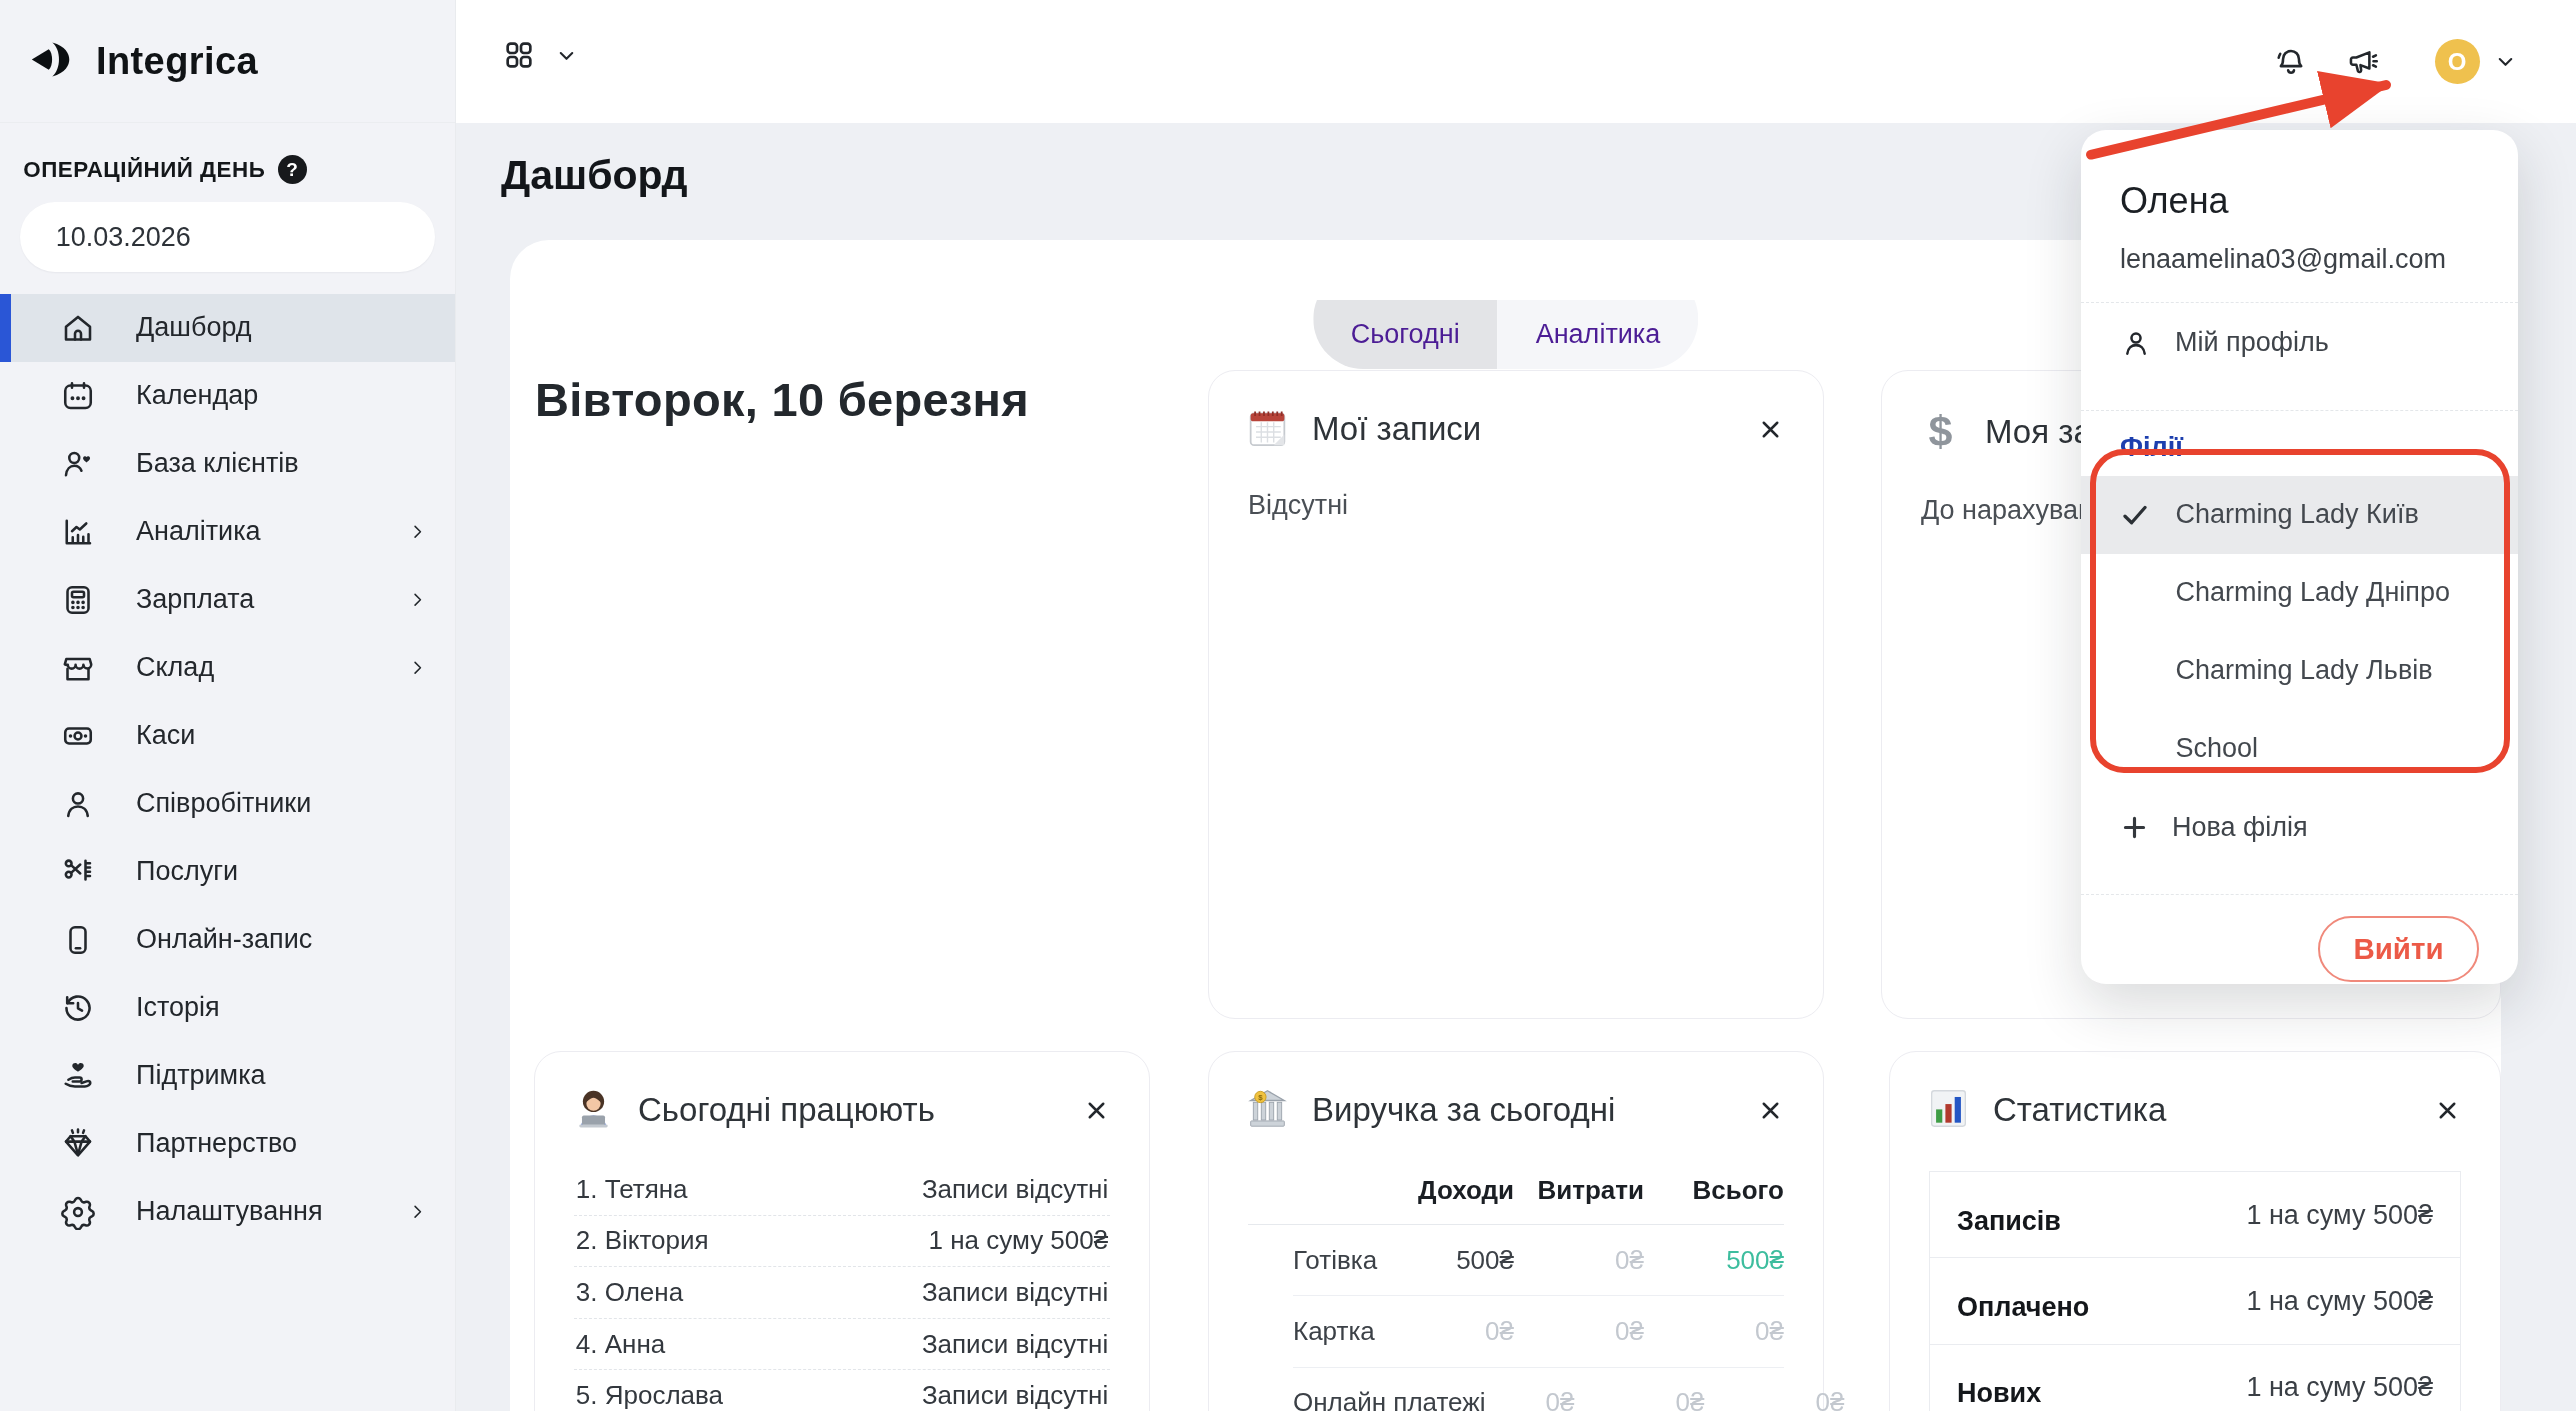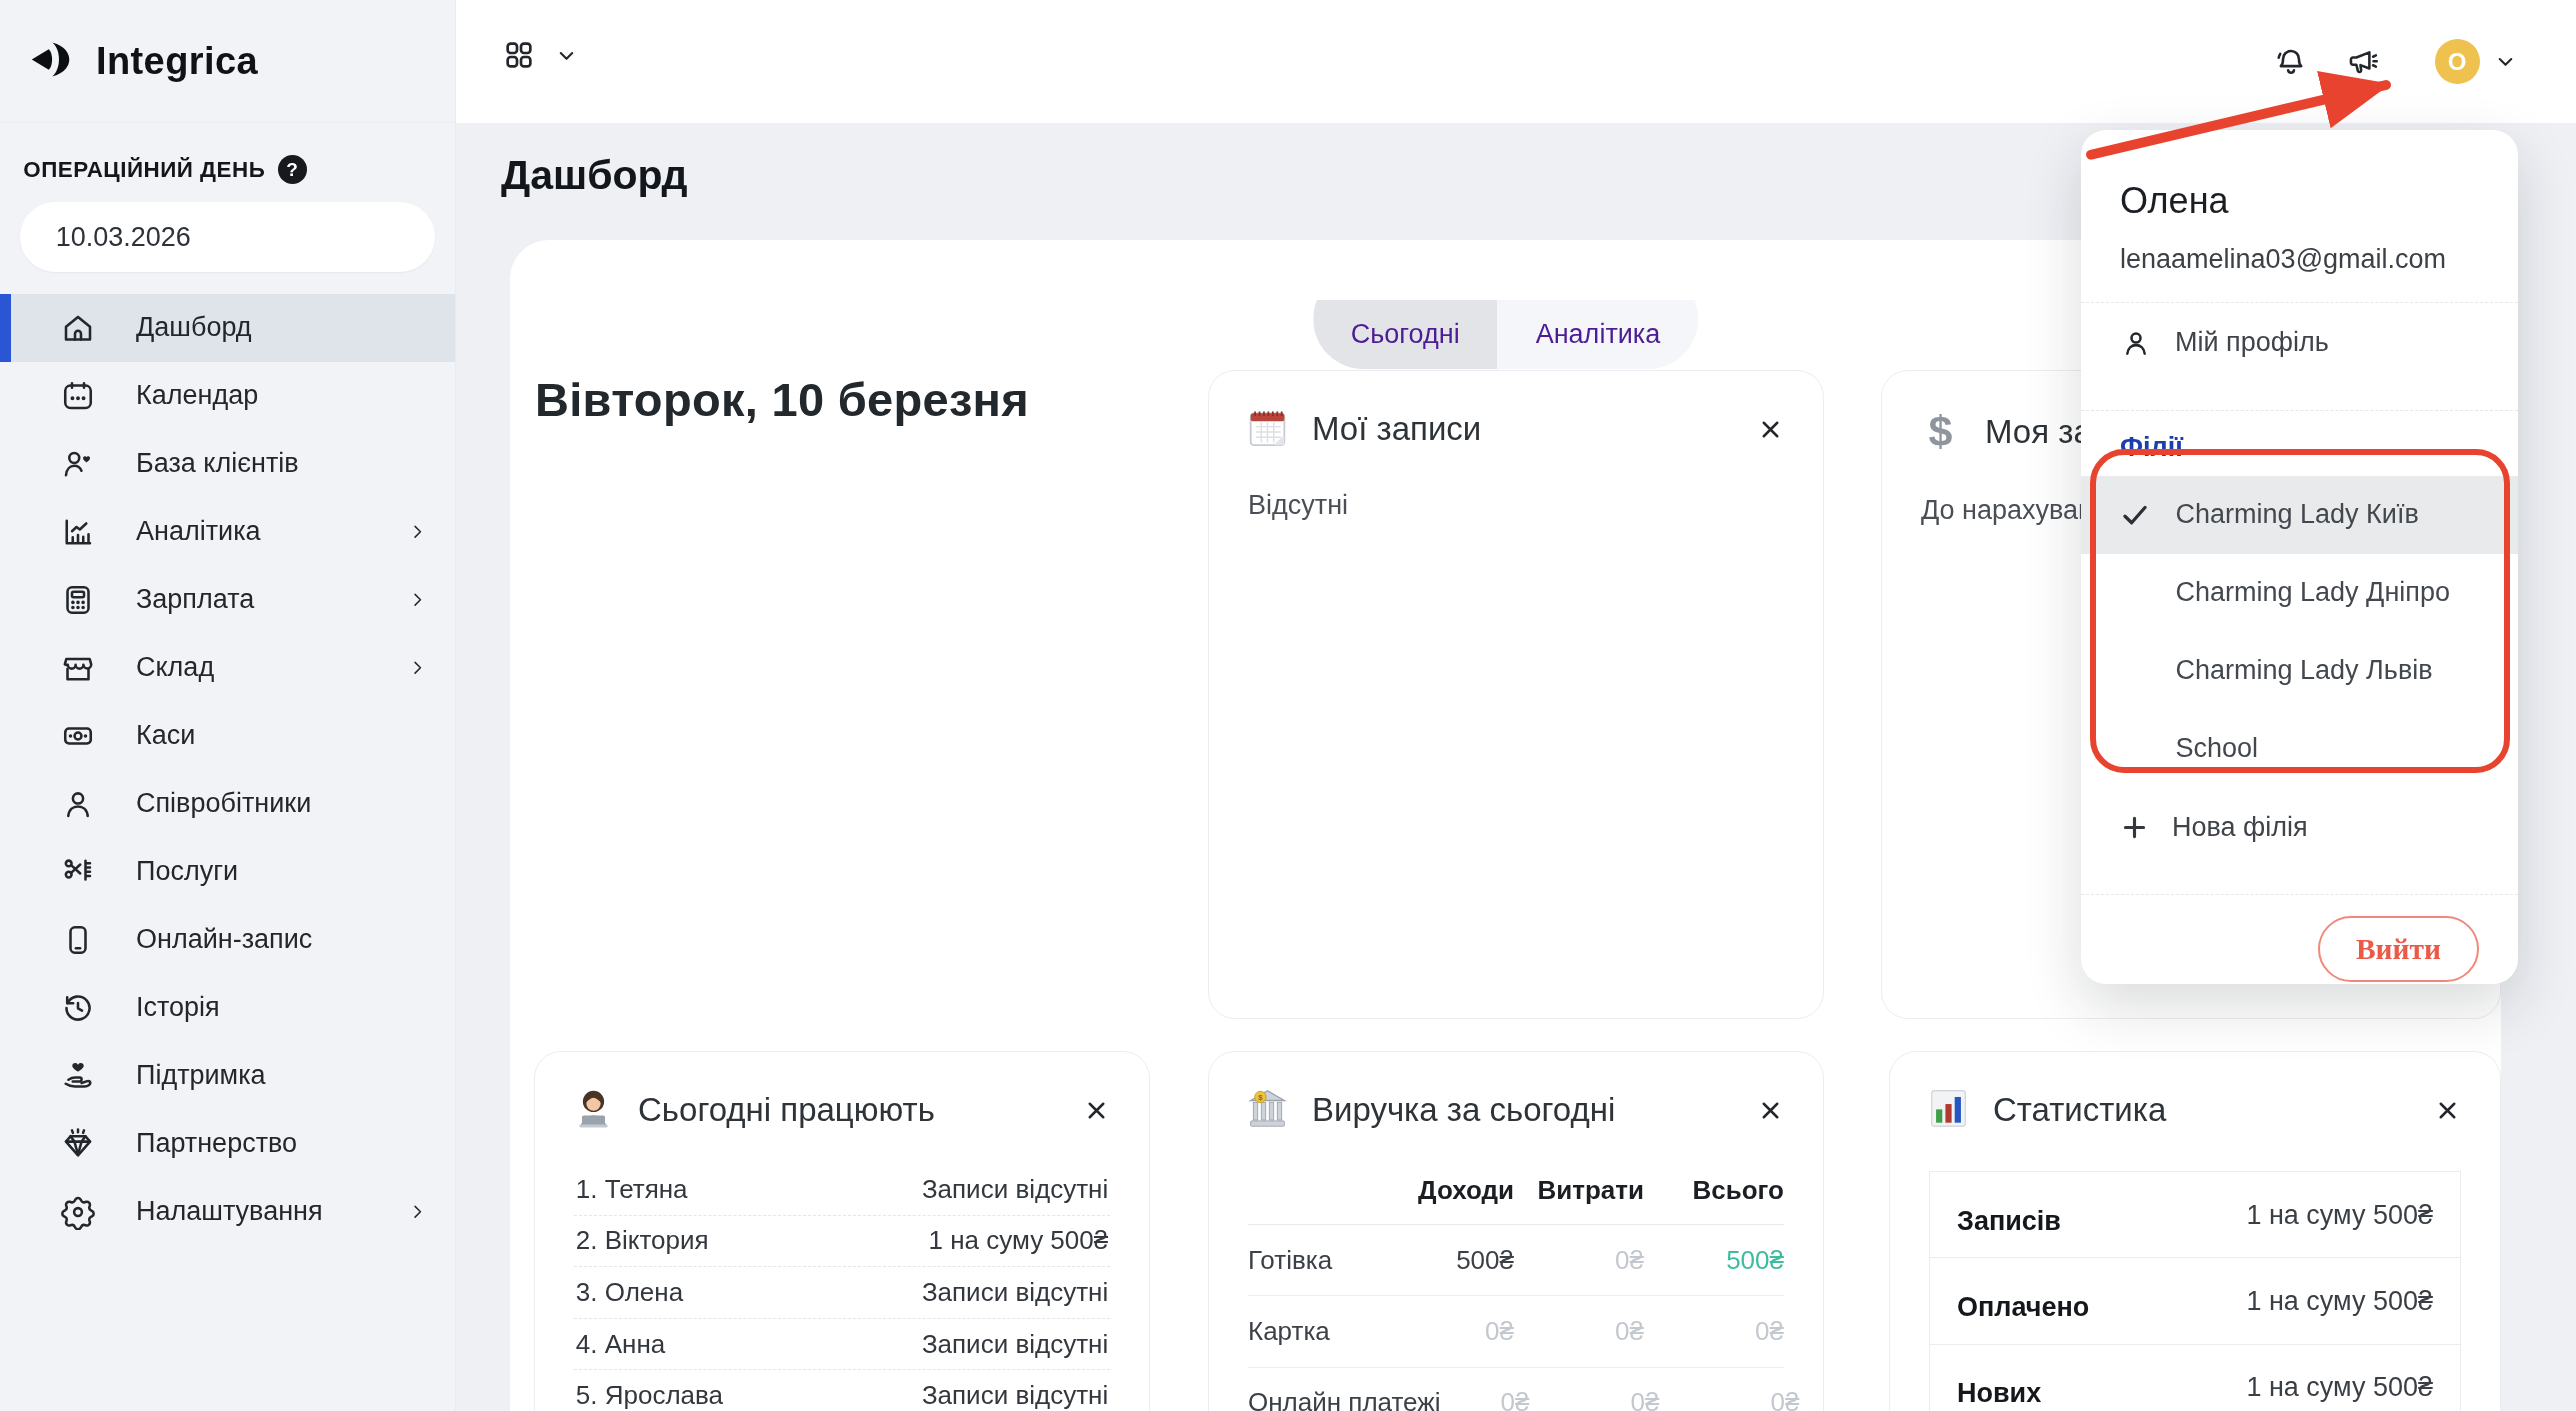--- a/index.html
+++ b/index.html
@@ -52,42 +52,42 @@
   .dollar-glyph { width:39px; text-align:center; font-size:43px; font-weight:700; color:#8f959c; }
 
   .work-list { margin-top:32px; }
   .work-row { display:flex; justify-content:space-between; align-items:center; padding:9.8px 1.8px; border-bottom:1.8px dashed #e2e5e9; font-size:26px; color:#33383e; }
   .work-row:last-child { border-bottom:none; }
 
   .rev-table { margin-top:43px; font-size:26px; white-space:nowrap; }
   .rev-head, .rev-row { display:grid; grid-template-columns:1fr 89px 130px 140px; align-items:center; }
   .rev-head { font-weight:700; color:#1b1f24; padding-bottom:18px; border-bottom:1.8px solid #e6e9ed; }
   .rev-head .num, .rev-row .num { display:flex; justify-content:flex-end; }
-  .rev-row { padding:19.7px 0; border-bottom:1.8px solid #edeff3; color:#3c4147; }
+  .rev-row { padding:19.7px 0; border-bottom:1.8px solid #edeff3; color:#3c4147;margin-left:45px; }
   .rev-row:last-child { border-bottom:none; }
   .v-muted { color:#c3c8cf; } .v-green { color:#3dbd9e; } .v-dark { color:#3c4147; }
 
   .stat-list { margin-top:41px; }
   .stat-row { display:flex; justify-content:space-between; align-items:center; border:1.8px solid #eaecf0; margin-top:-1.8px; padding:21.5px 27px; font-size:27px; background:#fff; }
   .stat-row .lbl { font-weight:700; color:#14171b;margin-top:12px; }
   .stat-row .val { color:#3a3f45; }
 
   
   .dropdown { position:absolute; left:2081px; top:130px; width:437px; height:854px; background:#fff; border-radius:25px; box-shadow:0 21.5px 57px rgba(25,30,40,.16); z-index:20; padding:41px 39px 0; }
   .dd-name { font-size:36px; font-weight:500; color:#1b1f24; margin-top:9px; }
   .dd-email { font-size:27px; color:#3c4147; margin-top:21.5px; }
   .dd-div { border-top:1.8px dashed #e4e7ea; margin:27px -39px 0; }
   .dd-item { display:flex; align-items:center; gap:23px; padding:24px 0; font-size:27px; color:#3f444a; cursor:pointer; }
   .dd-filii { margin-top:21.5px; font-size:27px; font-weight:700; color:#1d3fae; }
   .branch-list { margin:12.5px -39px 0; }
   .branch { height:78px; display:flex; align-items:center; gap:21.5px; padding:0 39px; font-size:27px; color:#43484e; cursor:pointer; }
   .branch .chk { width:34px; flex:0 0 34px; }
   .branch.selected { background:#e9eaec; }
   .dd-footer { display:flex; justify-content:flex-end; padding:21.5px 0 0; }
-  .logout-btn { min-width:161px; height:66px; border-radius:894px; border:2.7px solid #f0897b; color:#ec5a47; font-size:29.5px; font-weight:600; display:flex; align-items:center; justify-content:center; background:#fff; cursor:pointer; padding:0 32px;font-family:Liberation Serif, serif; }
+  .logout-btn { min-width:161px; height:66px; border-radius:894px; border:2.7px solid #f0897b; color:#ec5a47; font-size:29.5px; font-weight:600; display:flex; align-items:center; justify-content:center; background:#fff; cursor:pointer; padding:0 32px; }
 
   
   .annot-rect { position:absolute; left:2090px; top:449px; width:420px; height:324px; border:6.3px solid #e8432e; border-radius:34px; z-index:30; pointer-events:none; }
   .annot-arrow { position:absolute; left:0; top:0; z-index:31; pointer-events:none; }
 </style>
 </head>
 <body>
 
 <aside class="sidebar">
   <div class="logo-row">

